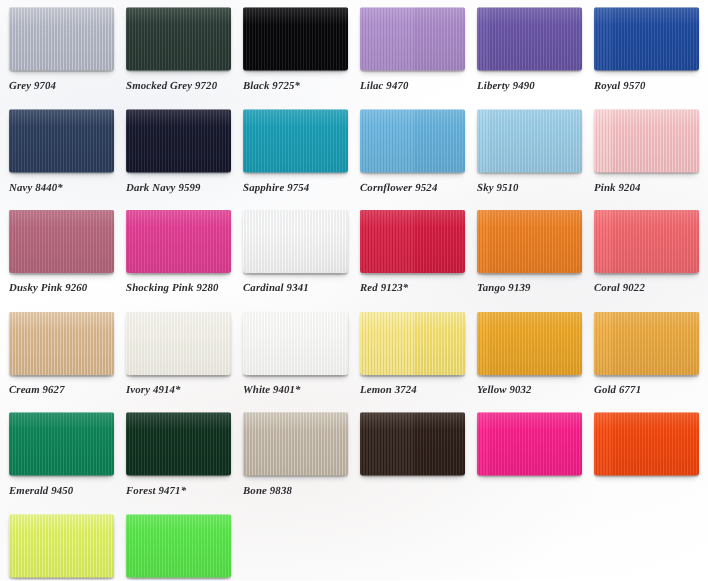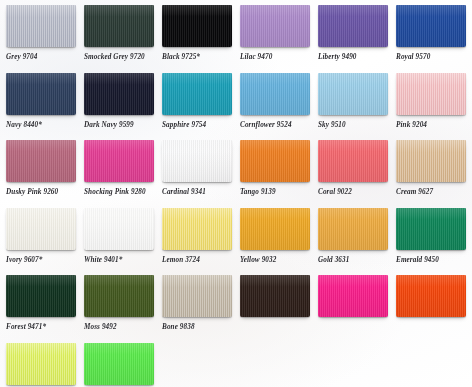--- a/index.html
+++ b/index.html
@@ -207,20 +207,26 @@
       <div class="label">Shocking Pink 9280</div>
     </div>
     <div class="cell">
       <div class="swatch-wrap">
         <div class="swatch"></div>
       </div>
       <div class="label">Cardinal 9341</div>
     </div>
     <div class="cell">
       <div class="swatch-wrap">
+        <div class="swatch" style="background-color: rgb(214, 27, 64);"></div>
+      </div>
+      <div class="label">Red 9123*</div>
+    </div>
+    <div class="cell">
+      <div class="swatch-wrap">
         <div class="swatch" style="background-color: rgb(239, 128, 34);"></div>
       </div>
       <div class="label">Tango 9139</div>
     </div>
 
     <div class="cell">
       <div class="swatch-wrap">
         <div class="swatch" style="background-color: rgb(244, 104, 111);"></div>
       </div>
       <div class="label">Coral 9022</div>
@@ -228,21 +234,21 @@
     <div class="cell">
       <div class="swatch-wrap">
         <div class="swatch pale" style="background-color: rgb(217, 182, 140);"></div>
       </div>
       <div class="label">Cream 9627</div>
     </div>
     <div class="cell">
       <div class="swatch-wrap">
         <div class="swatch pale" style="background-color: rgb(241, 239, 230);"></div>
       </div>
-      <div class="label">Ivory 9607*</div>
+      <div class="label">Ivory 4914*</div>
     </div>
     <div class="cell">
       <div class="swatch-wrap">
         <div class="swatch pale" style="background-color: rgb(248, 248, 247);"></div>
       </div>
       <div class="label">White 9401*</div>
     </div>
     <div class="cell">
       <div class="swatch-wrap">
         <div class="swatch pale" style="background-color: rgb(242, 222, 106);"></div>
@@ -253,39 +259,33 @@
       <div class="swatch-wrap">
         <div class="swatch" style="background-color: rgb(239, 169, 39);"></div>
       </div>
       <div class="label">Yellow 9032</div>
     </div>
 
     <div class="cell">
       <div class="swatch-wrap">
         <div class="swatch" style="background-color: rgb(238, 172, 66);"></div>
       </div>
-      <div class="label">Gold 3631</div>
+      <div class="label">Gold 6771</div>
     </div>
     <div class="cell">
       <div class="swatch-wrap">
         <div class="swatch" style="background-color: rgb(14, 134, 89);"></div>
       </div>
       <div class="label">Emerald 9450</div>
     </div>
     <div class="cell">
       <div class="swatch-wrap">
         <div class="swatch" style="background-color: rgb(16, 50, 31);"></div>
       </div>
       <div class="label">Forest 9471*</div>
-    </div>
-    <div class="cell">
-      <div class="swatch-wrap">
-        <div class="swatch" style="background-color: rgb(67, 89, 31);"></div>
-      </div>
-      <div class="label">Moss 9492</div>
     </div>
     <div class="cell">
       <div class="swatch-wrap">
         <div class="swatch pale" style="background-color: rgb(192, 181, 163);"></div>
       </div>
       <div class="label">Bone 9838</div>
     </div>
 
     <div class="cell">
       <div class="swatch-wrap">

